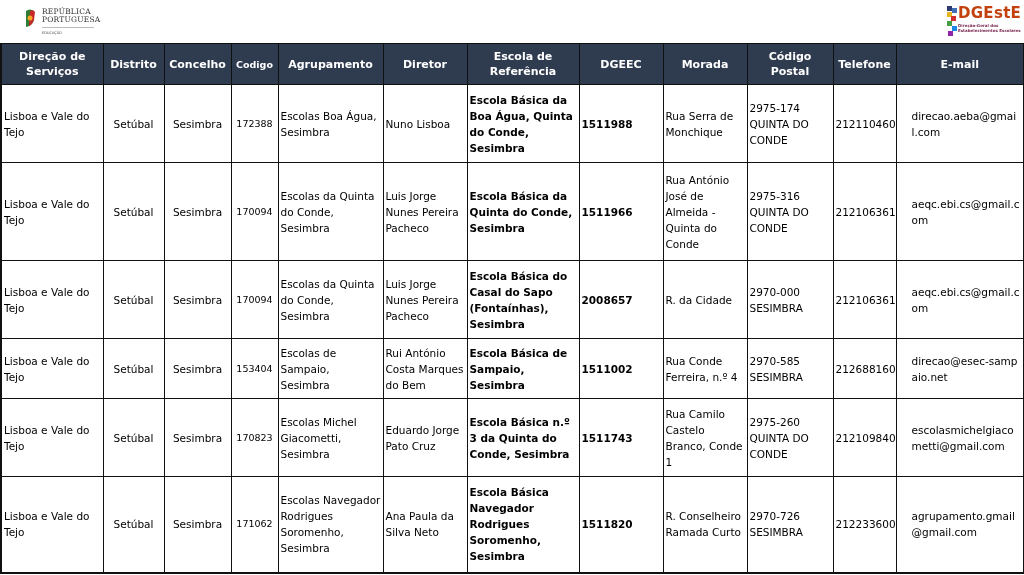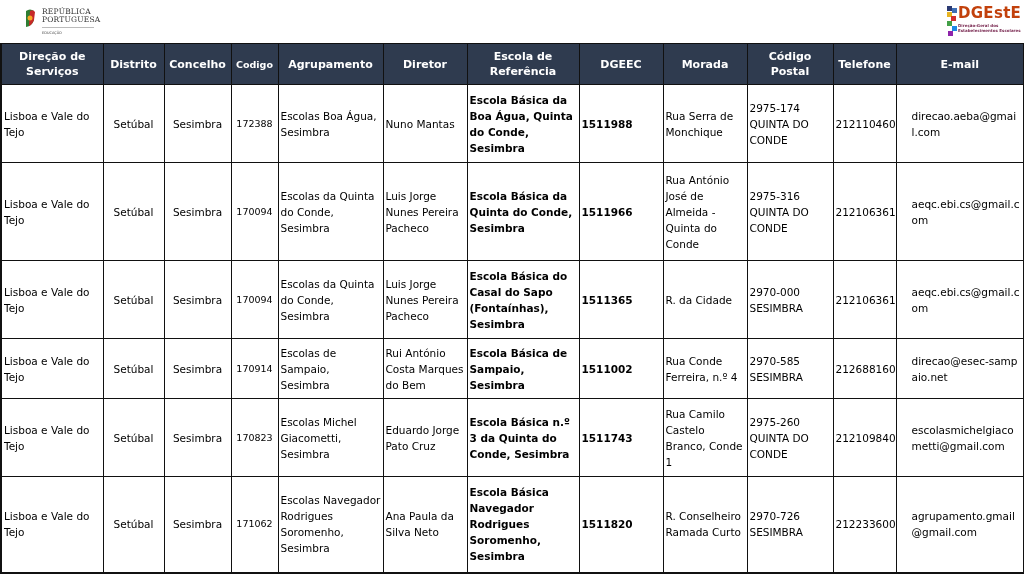--- a/index.html
+++ b/index.html
@@ -103,21 +103,21 @@
         <th>E-mail</th>
       </tr>
     </thead>
     <tbody>
       <tr style="height:78px">
         <td>Lisboa e Vale do Tejo</td>
         <td class="center">Setúbal</td>
         <td class="center">Sesimbra</td>
         <td class="code">172388</td>
         <td>Escolas Boa Água, Sesimbra</td>
-        <td>Nuno Mantas</td>
+        <td>Nuno Lisboa</td>
         <td class="bold">Escola Básica da Boa Água, Quinta do Conde, Sesimbra</td>
         <td class="dgeec">1511988</td>
         <td>Rua Serra de Monchique</td>
         <td>2975-174 QUINTA DO CONDE</td>
         <td class="tel">212110460</td>
         <td class="email">direcao.aeba@gmail.com</td>
       </tr>
       <tr style="height:98px">
         <td>Lisboa e Vale do Tejo</td>
         <td class="center">Setúbal</td>
@@ -133,31 +133,31 @@
         <td class="email">aeqc.ebi.cs@gmail.com</td>
       </tr>
       <tr style="height:78px">
         <td>Lisboa e Vale do Tejo</td>
         <td class="center">Setúbal</td>
         <td class="center">Sesimbra</td>
         <td class="code">170094</td>
         <td>Escolas da Quinta do Conde, Sesimbra</td>
         <td>Luis Jorge Nunes Pereira Pacheco</td>
         <td class="bold">Escola Básica do Casal do Sapo (Fontaínhas), Sesimbra</td>
-        <td class="dgeec">1511365</td>
+        <td class="dgeec">2008657</td>
         <td>R. da Cidade</td>
         <td>2970-000 SESIMBRA</td>
         <td class="tel">212106361</td>
         <td class="email">aeqc.ebi.cs@gmail.com</td>
       </tr>
       <tr style="height:60px">
         <td>Lisboa e Vale do Tejo</td>
         <td class="center">Setúbal</td>
         <td class="center">Sesimbra</td>
-        <td class="code">170914</td>
+        <td class="code">153404</td>
         <td>Escolas de Sampaio, Sesimbra</td>
         <td>Rui António Costa Marques do Bem</td>
         <td class="bold">Escola Básica de Sampaio, Sesimbra</td>
         <td class="dgeec">1511002</td>
         <td>Rua Conde Ferreira, n.º 4</td>
         <td>2970-585 SESIMBRA</td>
         <td class="tel">212688160</td>
         <td class="email">direcao@esec-sampaio.net</td>
       </tr>
       <tr style="height:78px">

